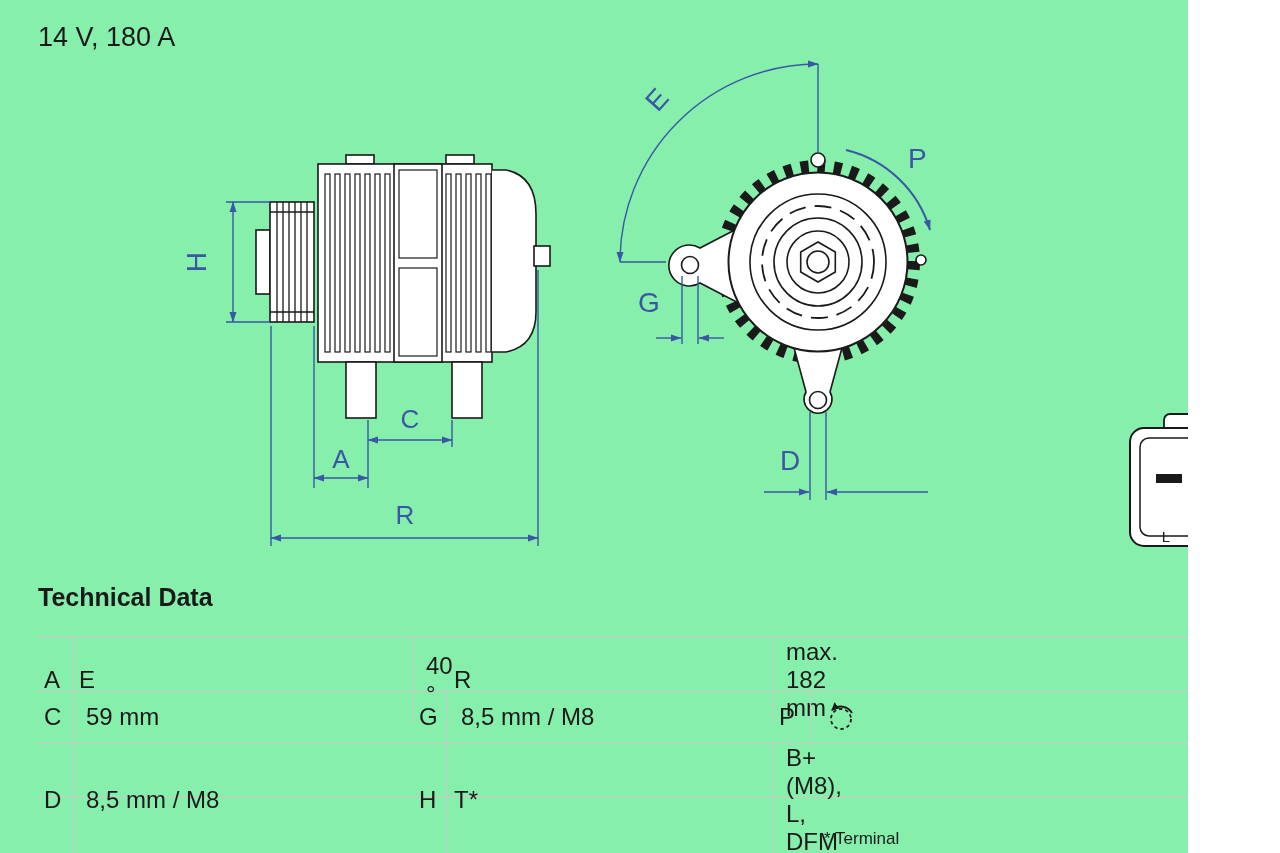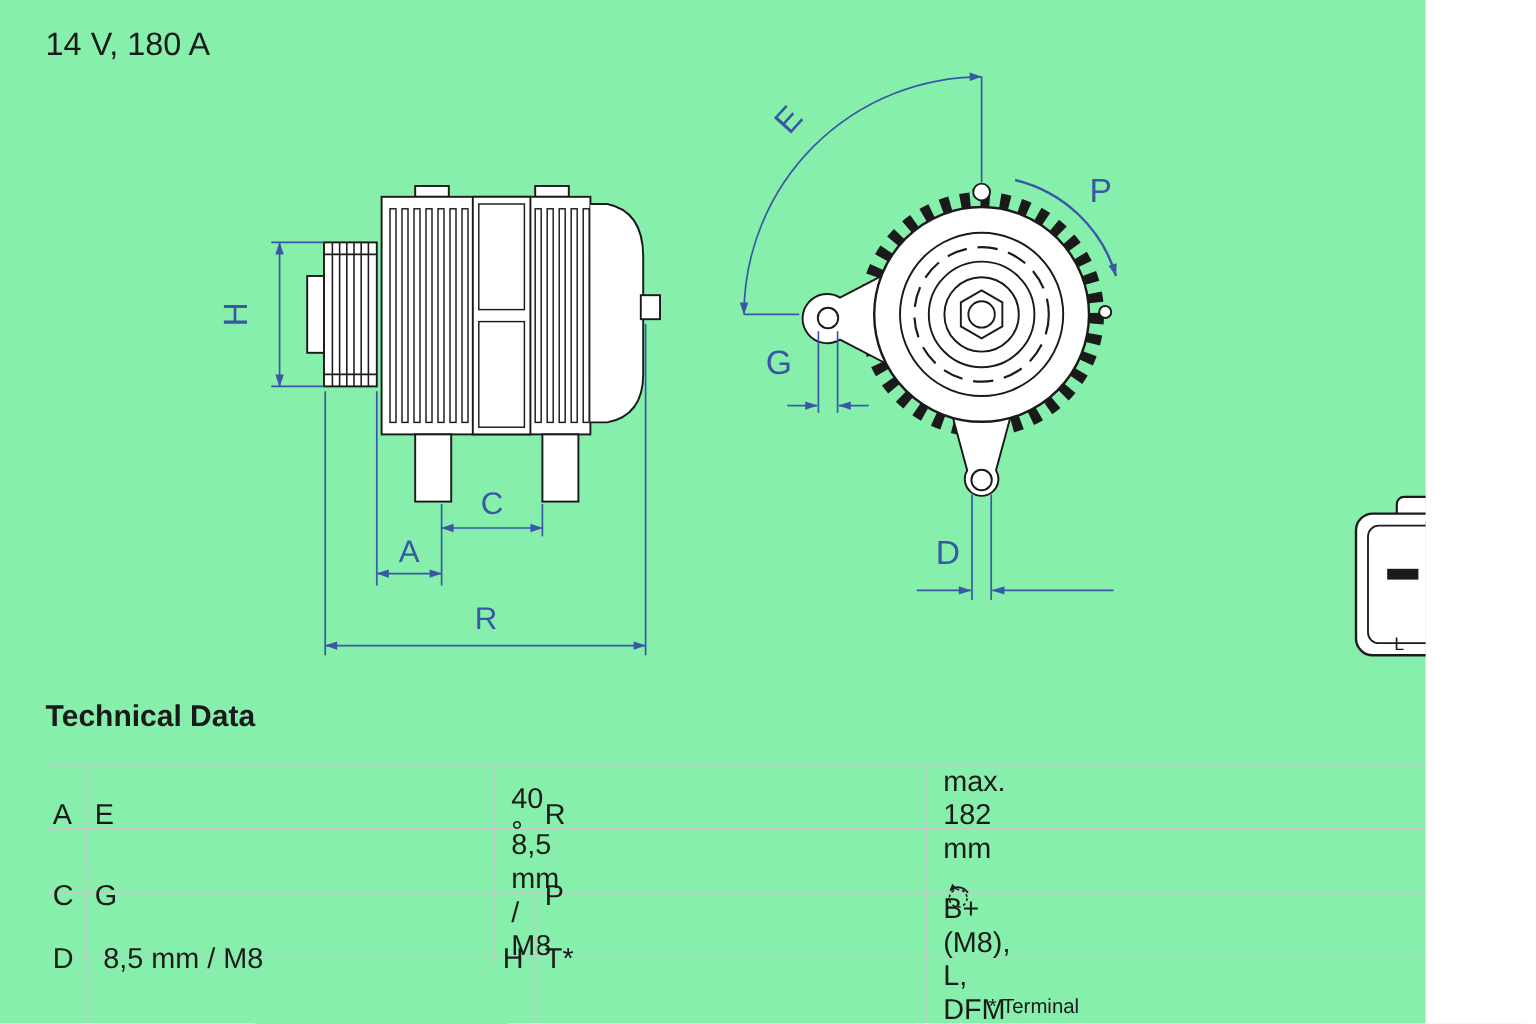--- a/index.html
+++ b/index.html
@@ -190,20 +190,21 @@
   <div class="tech-table">
     <div class="trow">
       <div class="tkey">A</div>
       <div class="tkey">E</div>
       <div class="tval">40 °</div>
       <div class="tkey">R</div>
       <div class="tval">max. 182 mm</div>
     </div>
     <div class="trow">
       <div class="tkey">C</div>
+      <div class="tval">59 mm</div>
       <div class="tkey">G</div>
       <div class="tval">8,5 mm / M8</div>
       <div class="tkey">P</div>
       <div class="tval">
         <svg width="34" height="30" viewBox="0 0 34 30">
           <defs>
             <marker id="aK" markerWidth="9" markerHeight="8" refX="7" refY="4" orient="auto" markerUnits="userSpaceOnUse">
               <path d="M0,0 L8,4 L0,8 Z" fill="#1a1a1a"></path>
             </marker>
           </defs>

